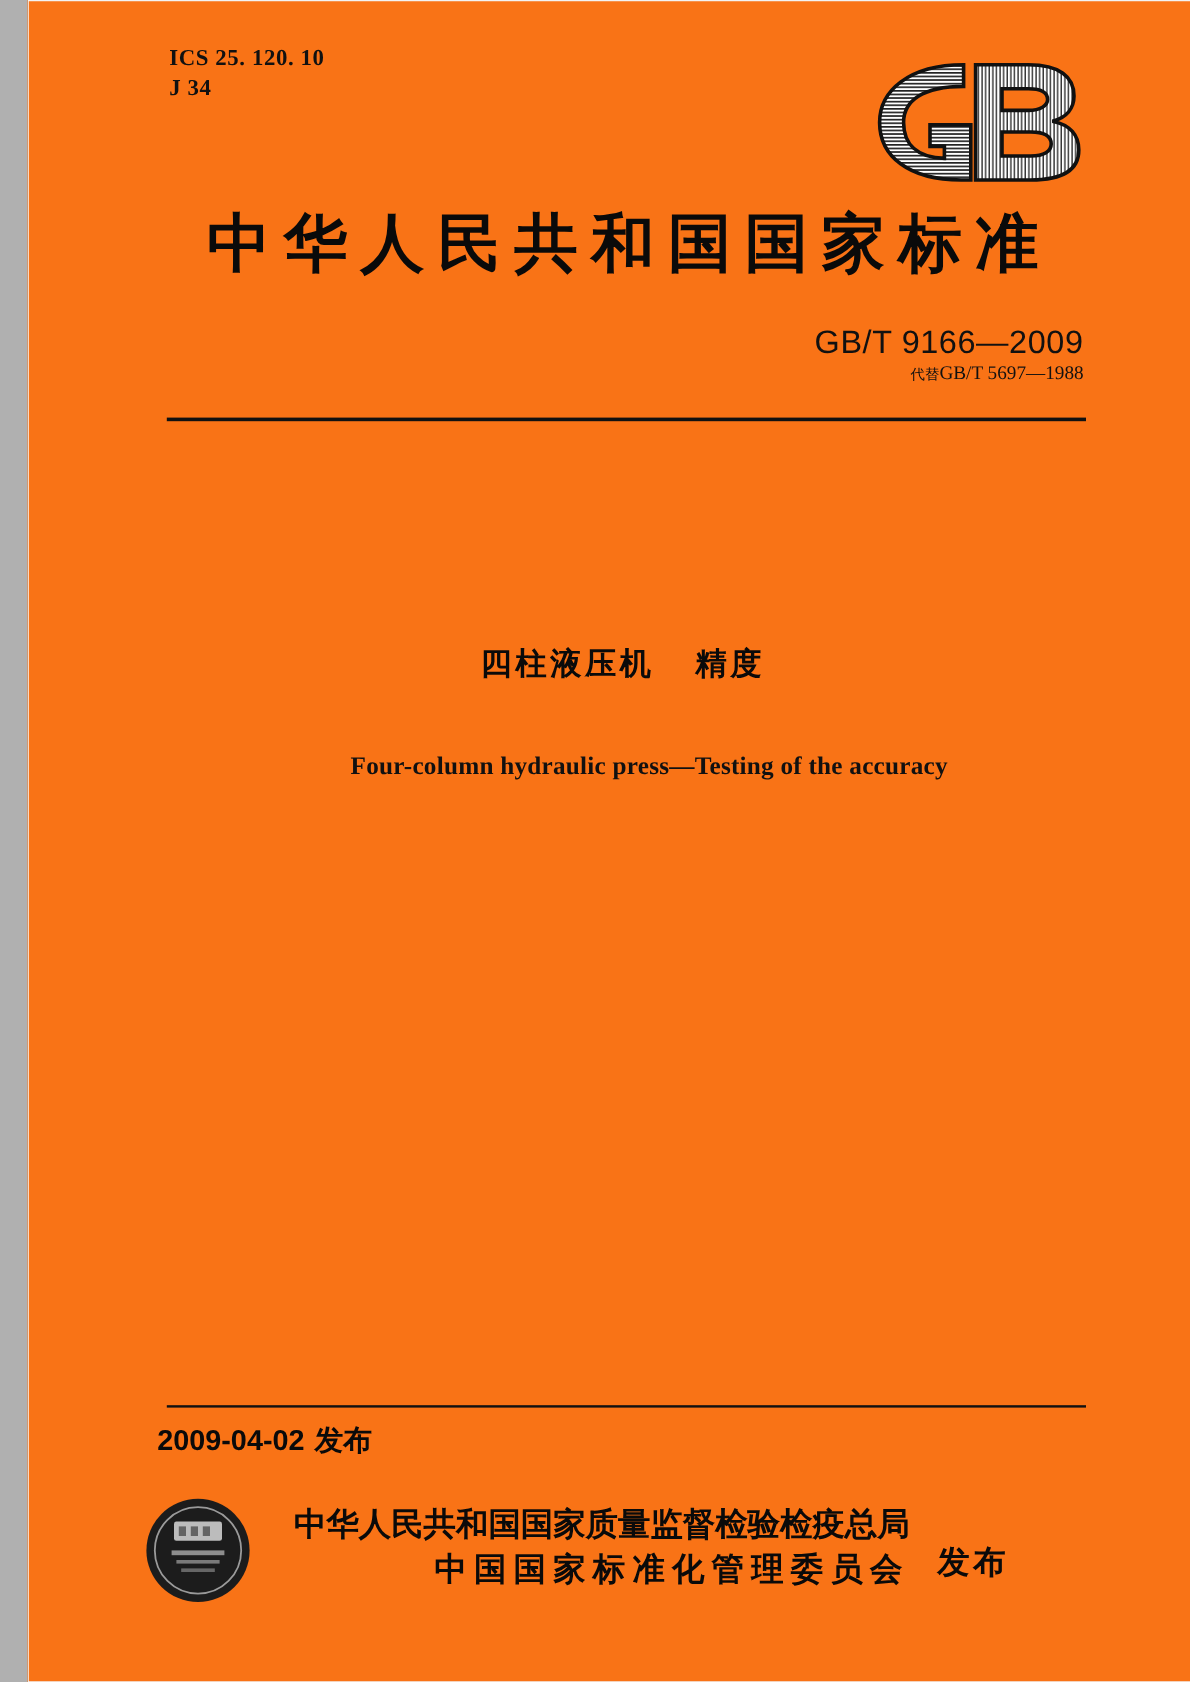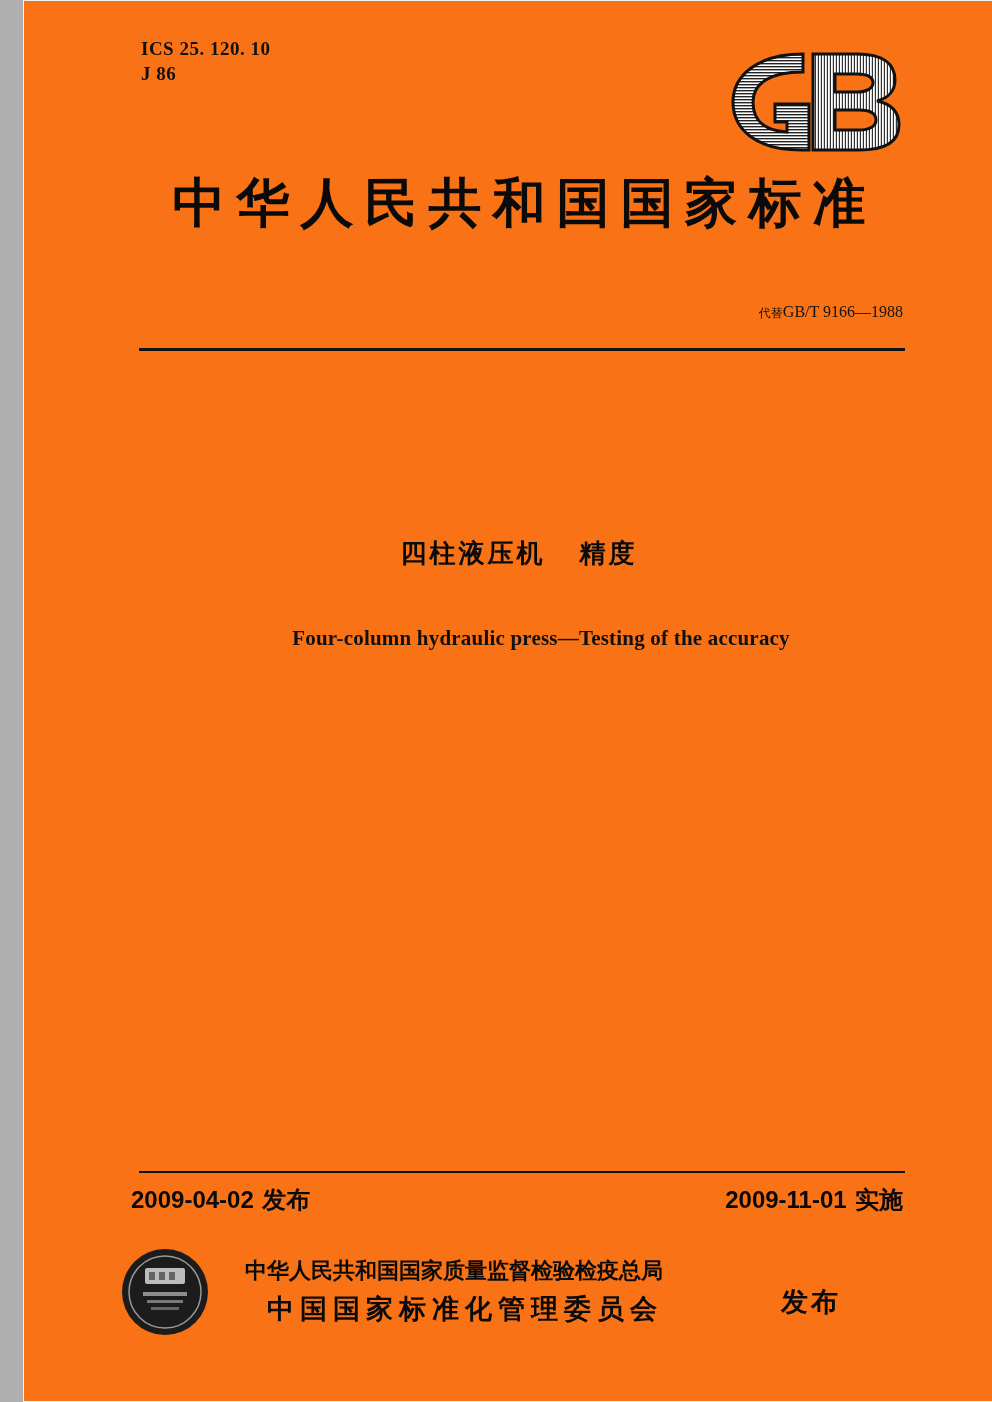--- a/index.html
+++ b/index.html
@@ -169,21 +169,21 @@
 
   .issuers {
     position: absolute;
     left: 222px;
     top: 1252px;
     font-family: "DejaVu Sans", sans-serif;
     font-weight: bold;
     color: #0a0a0a;
   }
   .issuers .line1 {
-    font-size: 22px;
+    font-size: 27px;
     letter-spacing: 0px;
     line-height: 38px;
   }
   .issuers .line2 {
     font-size: 27px;
     letter-spacing: 6px;
     line-height: 38px;
     text-align: right;
   }
   .publish-word {
@@ -197,21 +197,21 @@
     color: #0a0a0a;
   }
 </style>
 </head>
 <body>
 
 <div class="page">
 
   <div class="icsblock">
     <div>ICS 25. 120. 10</div>
-    <div>J 86</div>
+    <div>J 34</div>
   </div>
 
   <svg class="gb-logo" viewBox="0 0 190 108" xmlns="http://www.w3.org/2000/svg">
     <defs>
       <pattern id="hatch" width="3" height="3" patternUnits="userSpaceOnUse">
         <rect width="3" height="3" fill="#ffffff"></rect>
         <rect width="3" height="1.4" fill="#222222"></rect>
       </pattern>
       <pattern id="hatch2" width="3" height="3" patternUnits="userSpaceOnUse" patternTransform="rotate(90)">
         <rect width="3" height="3" fill="#ffffff"></rect>
@@ -225,43 +225,40 @@
 
     <g>
       <path d="M96 6 L140 6 C166 6 178 16 178 32 C178 42 172 50 160 53 C175 56 182 65 182 77 C182 94 168 102 142 102 L96 102 Z
                M118 26 L118 44 L140 44 C150 44 156 40 156 35 C156 29 150 26 140 26 Z
                M118 62 L118 82 L142 82 C153 82 159 78 159 72 C159 65 153 62 142 62 Z" fill="url(#hatch2)" stroke="#111" stroke-width="3"></path>
     </g>
   </svg>
 
   <div class="cn-title">中华人民共和国国家标准</div>
 
+  <div class="std-no">GB/T 9166—2009</div>
   <div class="std-replaces">
-    <span class="cjk">代替</span><span>GB/T 9166—1988</span>
+    <span class="cjk">代替</span><span>GB/T 5697—1988</span>
   </div>
 
   <div class="rule-top"></div>
 
   <div class="doc-title-cn">
     <span>四柱液压机</span><span class="gap"></span><span>精度</span>
   </div>
 
   <div class="doc-title-en">Four-column hydraulic press—Testing of the accuracy</div>
 
   <div class="rule-bottom"></div>
 
   <div class="date-issue">
     <span class="num">2009-04-02</span>
     <span>发布</span>
   </div>
 
-  <div class="date-impl">
-    <span class="num">2009-11-01</span>
-    <span>实施</span>
-  </div>
 
   <svg class="emblem" viewBox="0 0 88 88" xmlns="http://www.w3.org/2000/svg">
     <circle cx="44" cy="44" r="43" fill="#1c1c1c"></circle>
     <circle cx="44" cy="44" r="36" fill="none" stroke="#9a9a9a" stroke-width="1.5"></circle>
     <g fill="#d8d8d8">
       <rect x="24" y="20" width="40" height="16" rx="2" opacity="0.85"></rect>
       <rect x="22" y="44" width="44" height="4" opacity="0.6"></rect>
       <rect x="26" y="52" width="36" height="3" opacity="0.5"></rect>
       <rect x="30" y="59" width="28" height="3" opacity="0.4"></rect>
     </g>

